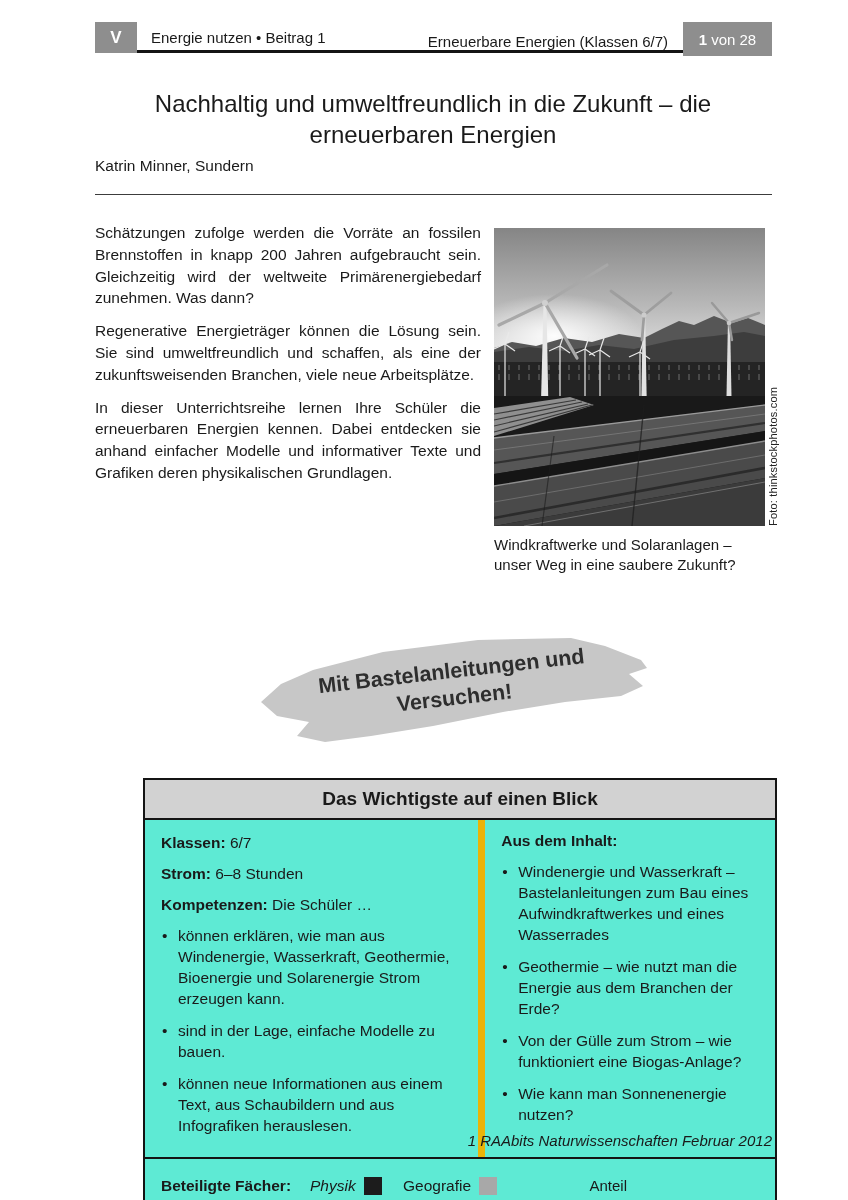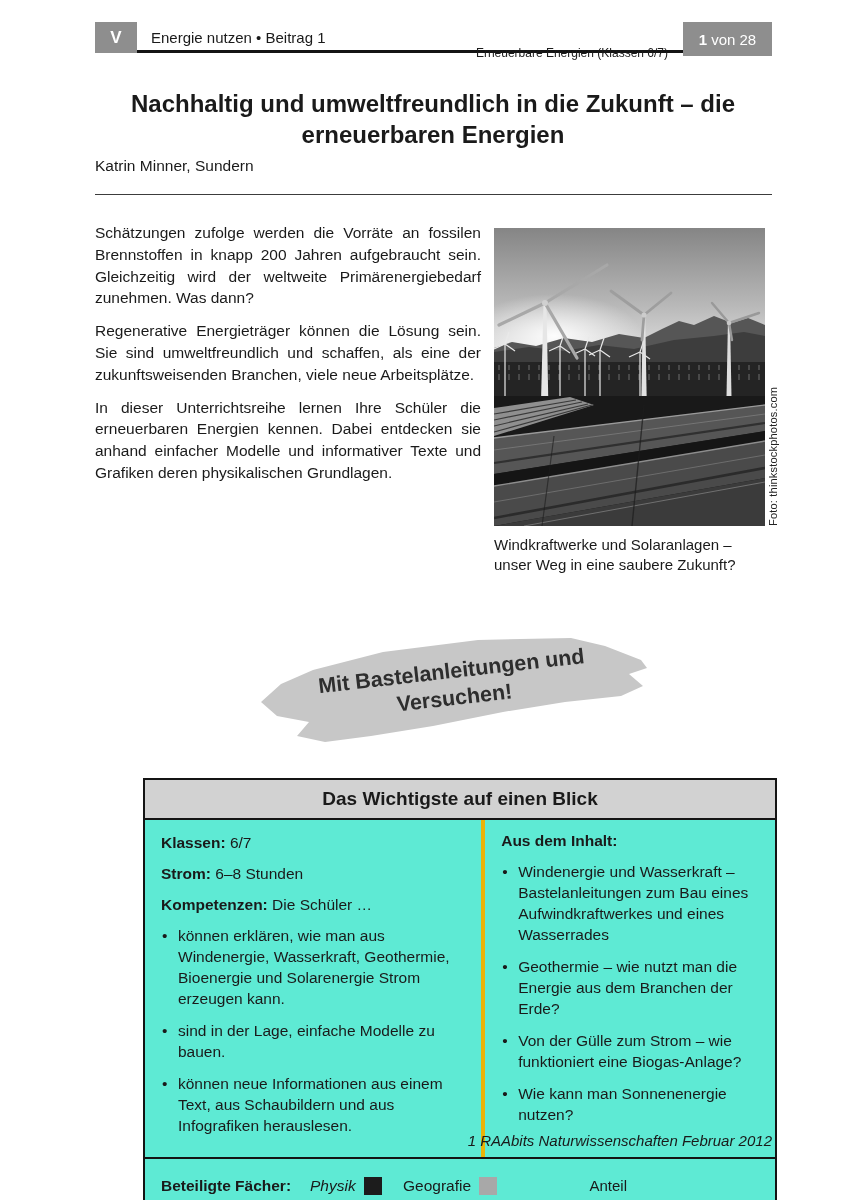--- a/index.html
+++ b/index.html
@@ -12,30 +12,30 @@
   .content { position:absolute; left:95px; top:0; width:677px; height:1200px; }
 
   
   .page-header { position:absolute; left:0; top:22px; width:677px; height:31px;
     border-bottom:3px solid #141414; }
   .v-box { position:absolute; left:0; top:0; width:42px; height:31px;
     background:#8e8e8e; color:#fff; font-weight:bold; font-size:17px;
     display:flex; align-items:center; justify-content:center; }
   .series-label { position:absolute; left:56px; top:0; height:31px;
     line-height:31px; font-size:15px; }
-  .topic-label { position:absolute; right:104px; top:16px; height:31px;
-    line-height:31px; font-size:12px; }
+  .topic-label { position:absolute; right:104px; top:4px; height:31px;
+    line-height:31px; font-size:15px; }
   .page-box { position:absolute; right:0; top:0; width:89px; height:34px;
     background:#8e8e8e; color:#fff; font-size:15px;
     display:flex; align-items:center; justify-content:center; gap:4px; }
   .page-box b { font-weight:bold; }
 
   
   .doc-title { position:absolute; left:18px; top:88px; width:640px;
-    text-align:center; font-size:24px; font-weight:bold; line-height:31px; }
+    text-align:center; font-size:24px; font-weight:normal; line-height:31px; }
   .doc-author { position:absolute; left:0; top:157px; font-size:15.5px; }
   .title-rule { position:absolute; left:0; top:194px; width:677px; height:1px;
     background:#3c3c3c; }
 
   
   .intro { position:absolute; left:0; top:222px; width:386px;
     font-size:15.5px; line-height:21.8px; text-align:justify;
     hyphens:auto; -webkit-hyphens:auto; }
   .intro p { margin-bottom:11px; }
 
@@ -55,21 +55,21 @@
     transform:rotate(-6.5deg); text-align:center;
     font-size:21.5px; line-height:27px; font-weight:bold; color:#2e2e2e; }
 
   
   .overview { position:absolute; left:0; top:778px; width:634px;
     border:2px solid #141414; background:#5eead4;margin-left:48px; }
   .ov-header { height:40px; background:#d2d2d2; border-bottom:2px solid #141414;
     display:flex; align-items:center; justify-content:center;
     font-size:19px; font-weight:bold; }
   .ov-body { display:flex; min-height:243px; }
-  .ov-left { width:54%; border-right:4px solid #eab308;
+  .ov-left { width:54%; border-right:7px solid #eab308;
     padding:12px 14px 10px 16px; }
   .ov-right { flex:1; padding:12px 12px 10px 16px; }
   .kv-line { font-size:15.5px; line-height:21px; margin-bottom:10px; }
   .kv-line b { font-weight:bold; }
   .ov-right-heading { font-size:15.5px; font-weight:bold; margin-bottom:11px; }
   .bullet { position:relative; padding-left:17px; margin-bottom:11px;
     font-size:15.5px; line-height:21px; }
   .bullet::before { content:"•"; position:absolute; left:1px; top:0; }
 
   .ov-footer { border-top:2px solid #141414; height:54px; position:relative; }

